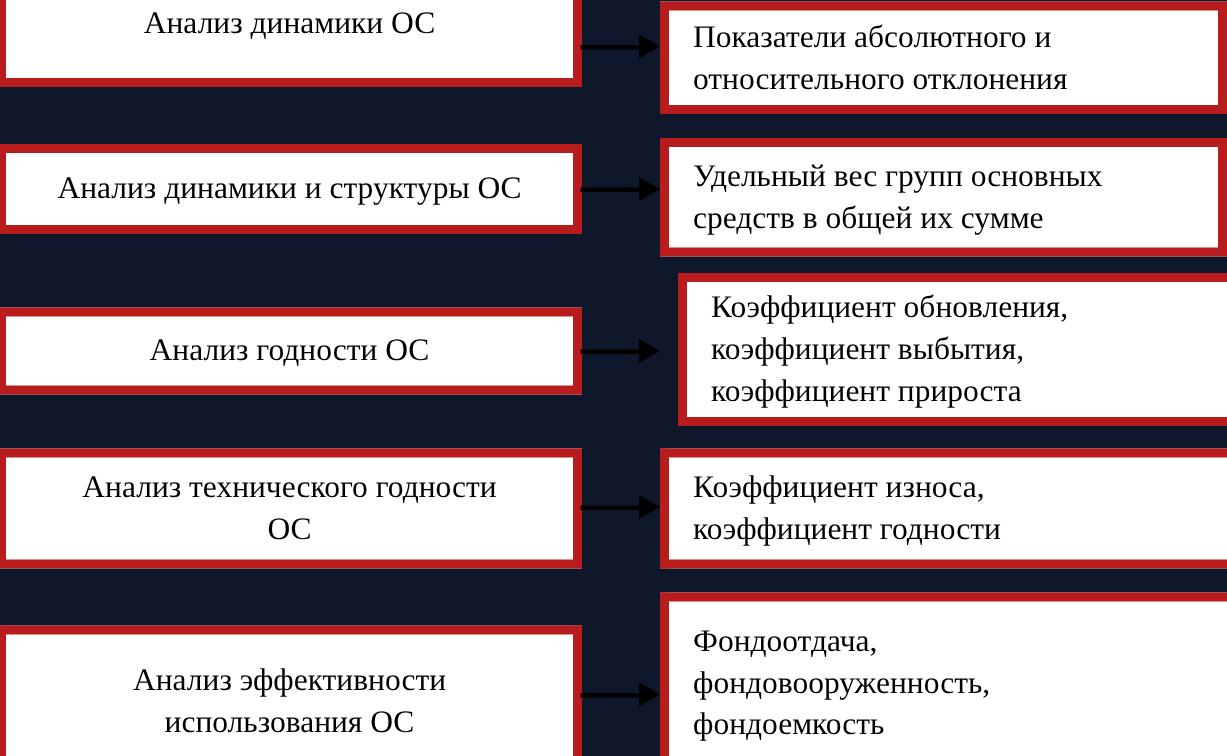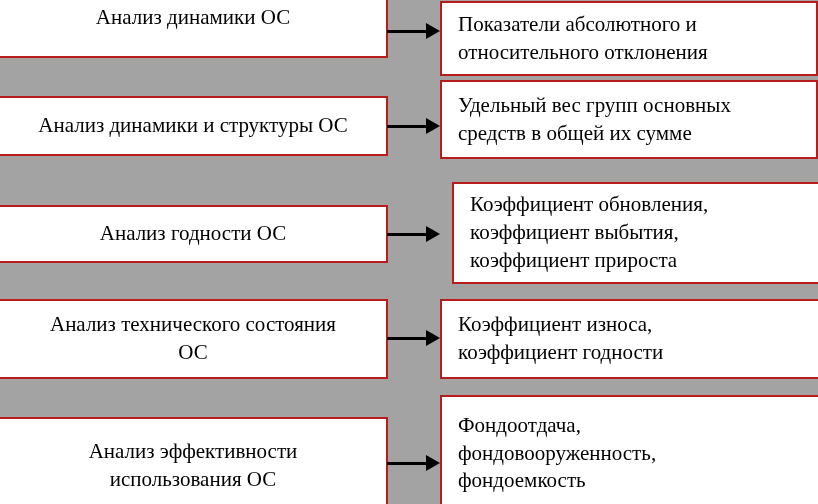--- a/index.html
+++ b/index.html
@@ -4,28 +4,28 @@
 <style>
   html, body {
     margin: 0;
     padding: 0;
     background: #ffffff;
   }
   #diagram {
     position: relative;
     width: 818px;
     height: 504px;
-    background: #a3a3a3;
+    background: #0f172a;
     overflow: hidden;
     font-family: "Liberation Serif", "DejaVu Serif", serif;
   }
   .node {
     position: absolute;
     box-sizing: border-box;
-    border: 2px solid #b91c1c;
+    border: 6px solid #b91c1c;
     background: #ffffff;
     display: flex;
     align-items: center;
     color: #000000;
     line-height: 1.32;
   }
   .node.left {
     justify-content: center;
     text-align: center;
   }
@@ -74,38 +74,38 @@
   <div class="node right" style="left:440px; top:1px; width:378px; height:75px;">
     <span class="node-label">Показатели абсолютного и
 относительного отклонения</span>
   </div>
 
   <div class="node left" style="left:-2px; top:96px; width:390px; height:60px;">
     <span class="node-label">Анализ динамики и структуры ОС</span>
   </div>
   <div class="connector" style="left:387px; top:125px; width:40px;"></div>
   <div class="arrowhead" style="left:426px; top:118px;"></div>
-  <div class="node right" style="left:440px; top:80px; width:378px; height:79px;">
+  <div class="node right" style="left:440px; top:92px; width:378px; height:79px;">
     <span class="node-label">Удельный вес групп основных
 средств в общей их сумме</span>
   </div>
 
   <div class="node left" style="left:-2px; top:205px; width:390px; height:58px;">
     <span class="node-label">Анализ годности ОС</span>
   </div>
   <div class="connector" style="left:387px; top:233px; width:40px;"></div>
   <div class="arrowhead" style="left:426px; top:226px;"></div>
   <div class="node right" style="left:452px; top:182px; width:378px; height:102px;">
     <span class="node-label">Коэффициент обновления,
 коэффициент выбытия,
 коэффициент прироста</span>
   </div>
 
   <div class="node left" style="left:-2px; top:299px; width:390px; height:80px;">
-    <span class="node-label">Анализ технического состояния
+    <span class="node-label">Анализ технического годности
 ОС</span>
   </div>
   <div class="connector" style="left:387px; top:337px; width:40px;"></div>
   <div class="arrowhead" style="left:426px; top:330px;"></div>
   <div class="node right clip-right" style="left:440px; top:299px; width:380px; height:80px;">
     <span class="node-label">Коэффициент износа,
 коэффициент годности</span>
   </div>
 
   <div class="node left clip-bottom" style="left:-2px; top:417px; width:390px; height:95px;">

